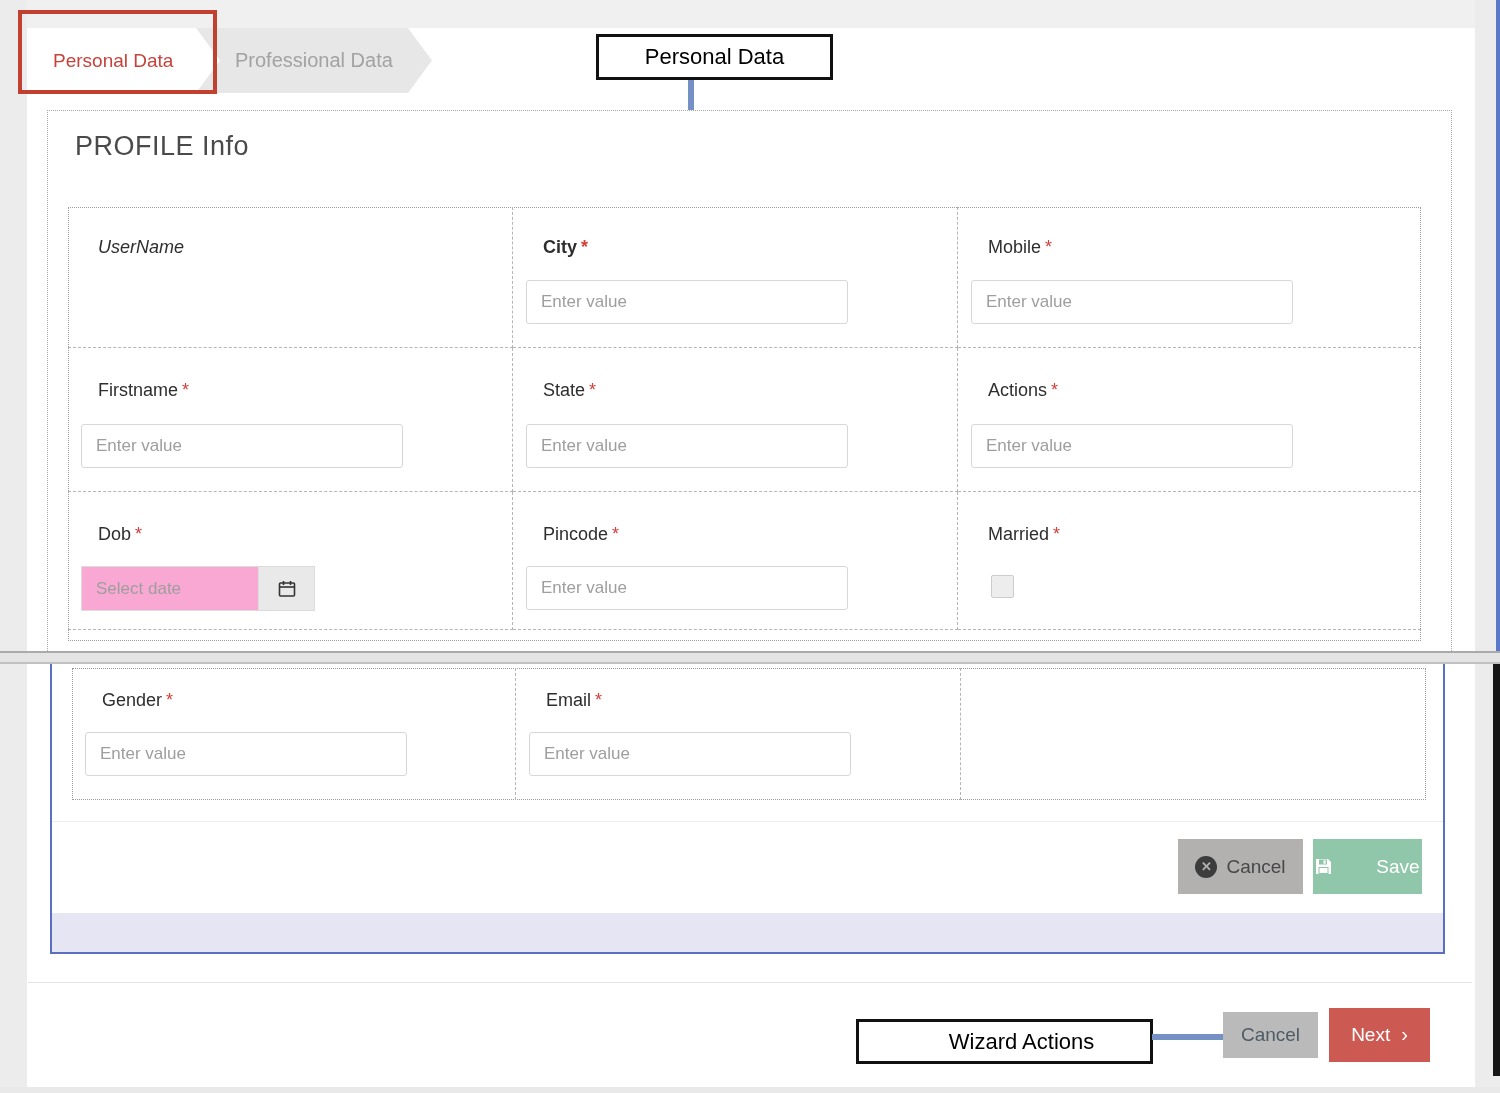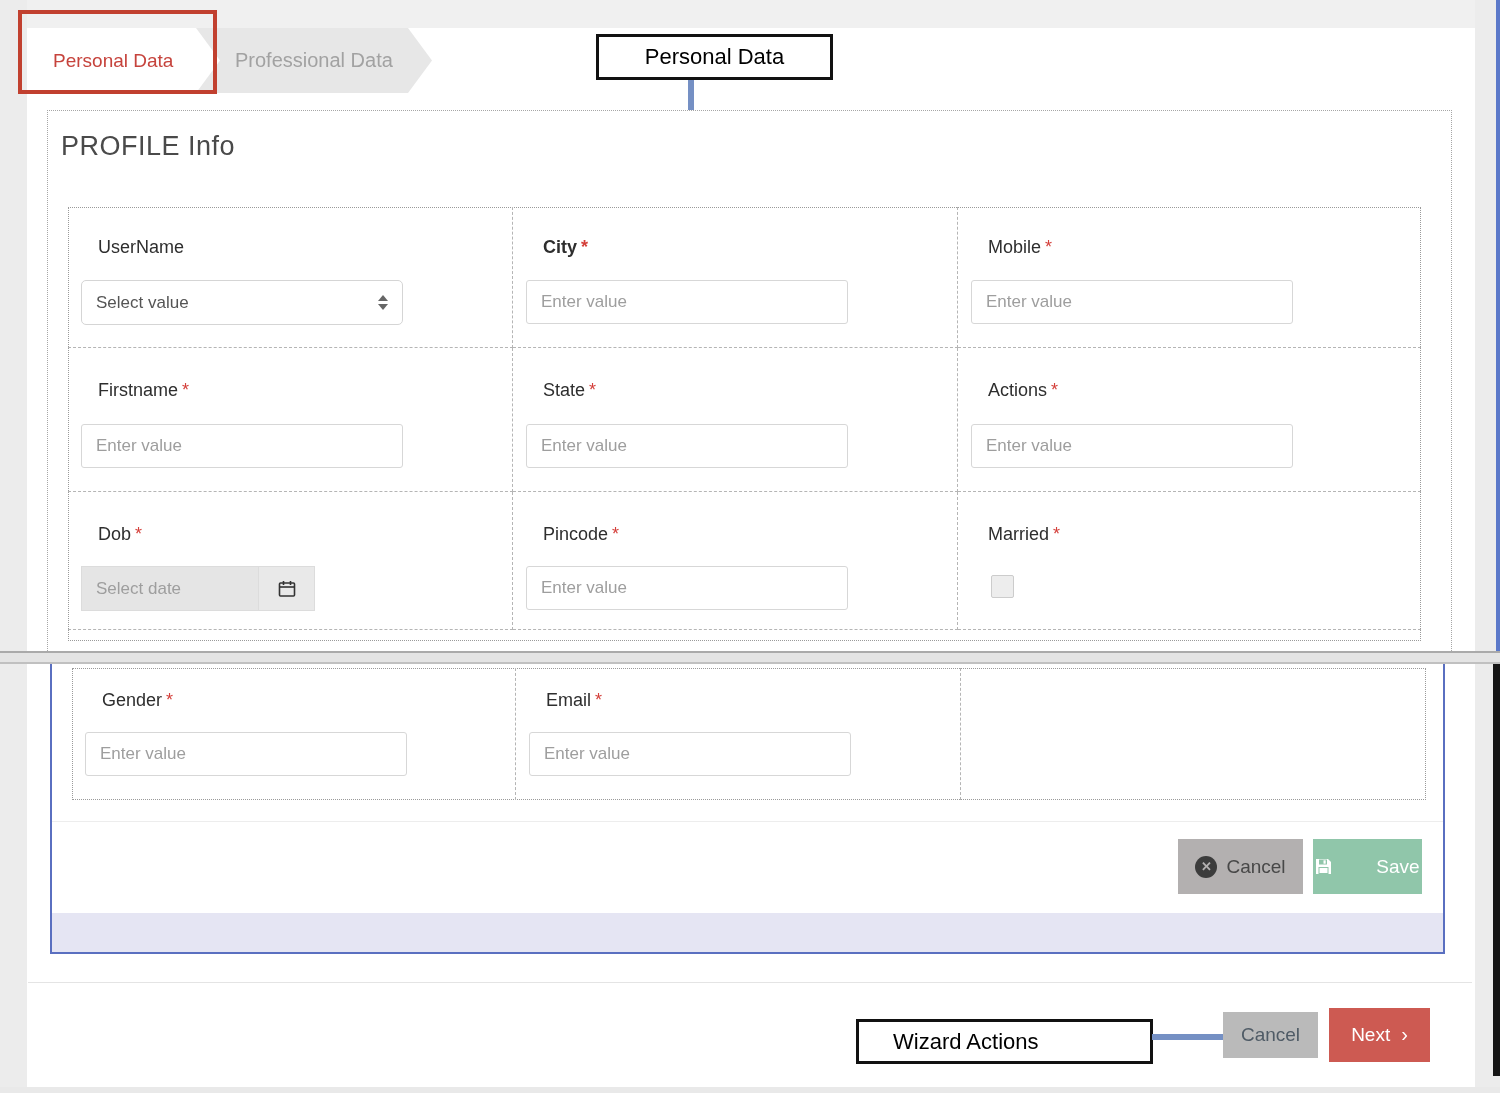--- a/index.html
+++ b/index.html
@@ -19,28 +19,28 @@
   .tab-prof { left:28px; width:404px; background:#e7e7e7; }
   .tab-personal { left:28px; width:192px; background:#ffffff; }
   .tab-prof .tab-label { margin-left:207px; color:#a2a2a2; font-size:20px; }
   .tab-personal .tab-label { margin-left:25px; color:#c6433c; font-size:19px; }
   .annot-rect { left:18px; top:10px; width:199px; height:84px; border:4px solid #c1402f; background:transparent; }
 
   
   .callout { border:3px solid #111; background:#fff; color:#000; font-size:22px;
              display:flex; align-items:center; }
   .callout-top { left:596px; top:34px; width:237px; height:46px; justify-content:center; }
-  .callout-bottom { left:856px; top:1019px; width:297px; height:45px; padding-left:34px; }
+  .callout-bottom { left:856px; top:1019px; width:297px; height:45px; padding-left:34px;justify-content:center; }
   .conn-v { left:688px; top:80px; width:6px; height:133px; background:#7590c4; }
   .conn-h { left:1152px; top:1034px; width:74px; height:6px; background:#7590c4; }
 
   
   .outer-dotted { left:47px; top:110px; width:1405px; height:541px;
                   border:1px dotted #a6a6a6; border-bottom:none; background:#fff; }
-  .profile-heading { left:61px; top:131px; font-size:27px; color:#4a4a4a; letter-spacing:0.5px; }
+  .profile-heading { left:75px; top:131px; font-size:27px; color:#4a4a4a; letter-spacing:0.5px; }
   .inner-dotted { left:68px; top:207px; width:1353px; height:434px; border:1px dotted #9a9a9a; }
   .inner-dotted-low { left:72px; top:668px; width:1354px; height:132px; border:1px dotted #9a9a9a; }
 
   .cell { position:absolute; }
   .cell.b-r { border-right:1px dashed #b5b5b5; }
   .cell.b-b { border-bottom:1px dashed #b5b5b5; }
   .flabel { position:absolute; left:30px; font-size:18px; color:#2e2e2e; }
   .req { color:#d43f3a; font-size:18px; margin-left:4px; }
 
   input.tinput { position:absolute; left:13px; width:322px; height:44px; border:1px solid #d7d7d7;
@@ -50,21 +50,21 @@
 
   .selectbox { position:absolute; left:13px; width:322px; height:45px; border:1px solid #d5d5d5;
                border-radius:5px; background:#fff; display:flex; align-items:center;
                padding:0 14px; font-size:17px; color:#555; }
   .spinner { margin-left:auto; display:flex; flex-direction:column; gap:3px; }
   .spinner i { width:0; height:0; border-left:5px solid transparent; border-right:5px solid transparent; display:block; }
   .spinner i.up { border-bottom:6px solid #666; }
   .spinner i.down { border-top:6px solid #666; }
 
   .dategroup { position:absolute; left:13px; top:74px; width:234px; height:45px; display:flex; }
-  .dategroup input { flex:1; min-width:0; border:1px solid #dcdcdc; border-right:none; background:#e5e5e5;
+  .dategroup input { flex:1; min-width:0; border:1px solid #dcdcdc; border-right:none; background:#f9a8d4;
                      font-size:17px; color:#555; padding:0 14px; font-family:"Liberation Sans", sans-serif; }
   .dategroup input::placeholder { color:#9e9e9e; opacity:1; }
   .date-addon { width:57px; background:#e9e9e9; border:1px solid #dcdcdc; display:flex;
                 align-items:center; justify-content:center; cursor:pointer; }
 
   .checkbox { position:absolute; left:33px; top:83px; width:23px; height:23px;
               background:#ededed; border:1px solid #cccccc; border-radius:2px; }
 
   
   .seam { left:0; top:651px; width:1500px; height:13px; background:#e4e4e4;
@@ -111,29 +111,22 @@
 
 <div class="abs callout callout-top">
   <span>Personal Data</span>
 </div>
 <div class="abs conn-v"></div>
 
 <div class="abs outer-dotted"></div>
 <div class="abs profile-heading">PROFILE Info</div>
 <div class="abs inner-dotted"></div>
 
-<div class="cell b-r b-b" style="left:68px;top:207px;width:445px;height:141px;">
+<div class="cell b-r b-b" style="left:68px;top:207px;width:445px;height:141px;font-style:italic;">
   <span class="flabel" style="top:30px;"><span>UserName</span></span>
-  <div class="selectbox" style="top:73px;">
-    <span>Select value</span>
-    <span class="spinner">
-        <i class="up"></i>
-        <i class="down"></i>
-      </span>
-  </div>
 </div>
 <div class="cell b-r b-b" style="left:513px;top:207px;width:445px;height:141px;">
   <span class="flabel" style="top:30px;font-weight:bold;"><span>City</span><span class="req">*</span></span>
   <input class="tinput" style="top: 73px;" placeholder="Enter value">
 </div>
 <div class="cell b-b" style="left:958px;top:207px;width:463px;height:141px;">
   <span class="flabel" style="top:30px;"><span>Mobile</span><span class="req">*</span></span>
   <input class="tinput" style="top: 73px;" placeholder="Enter value">
 </div>
 

